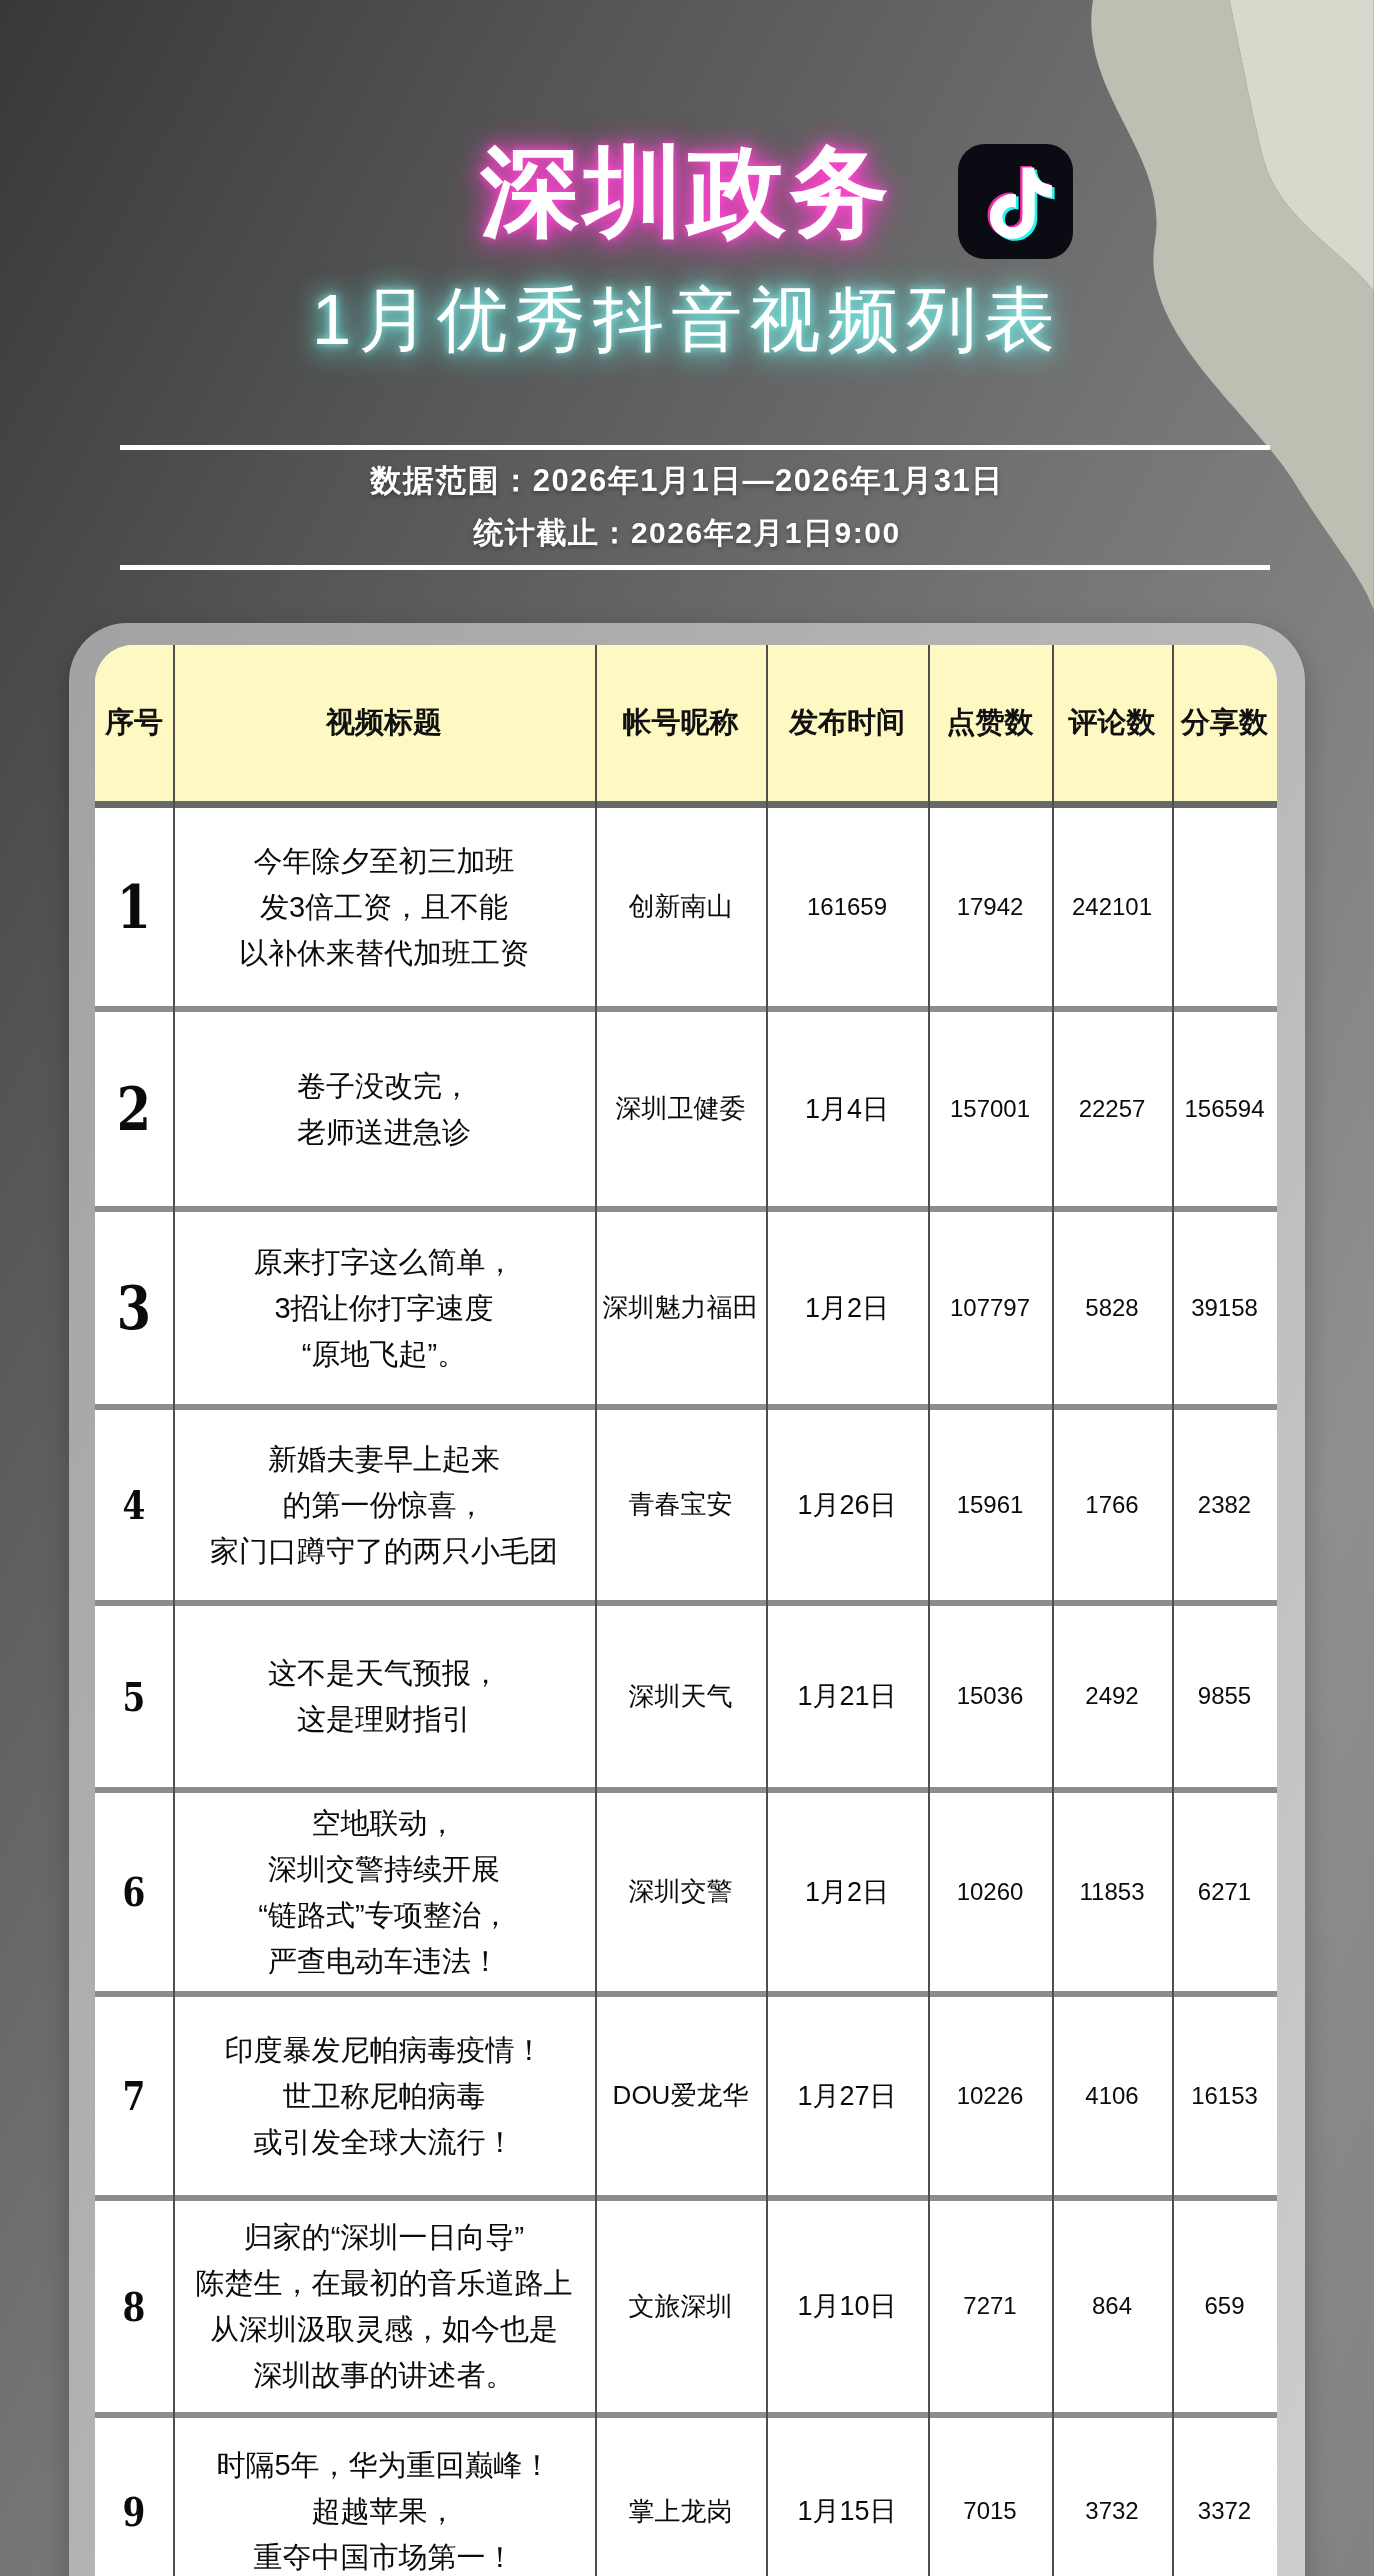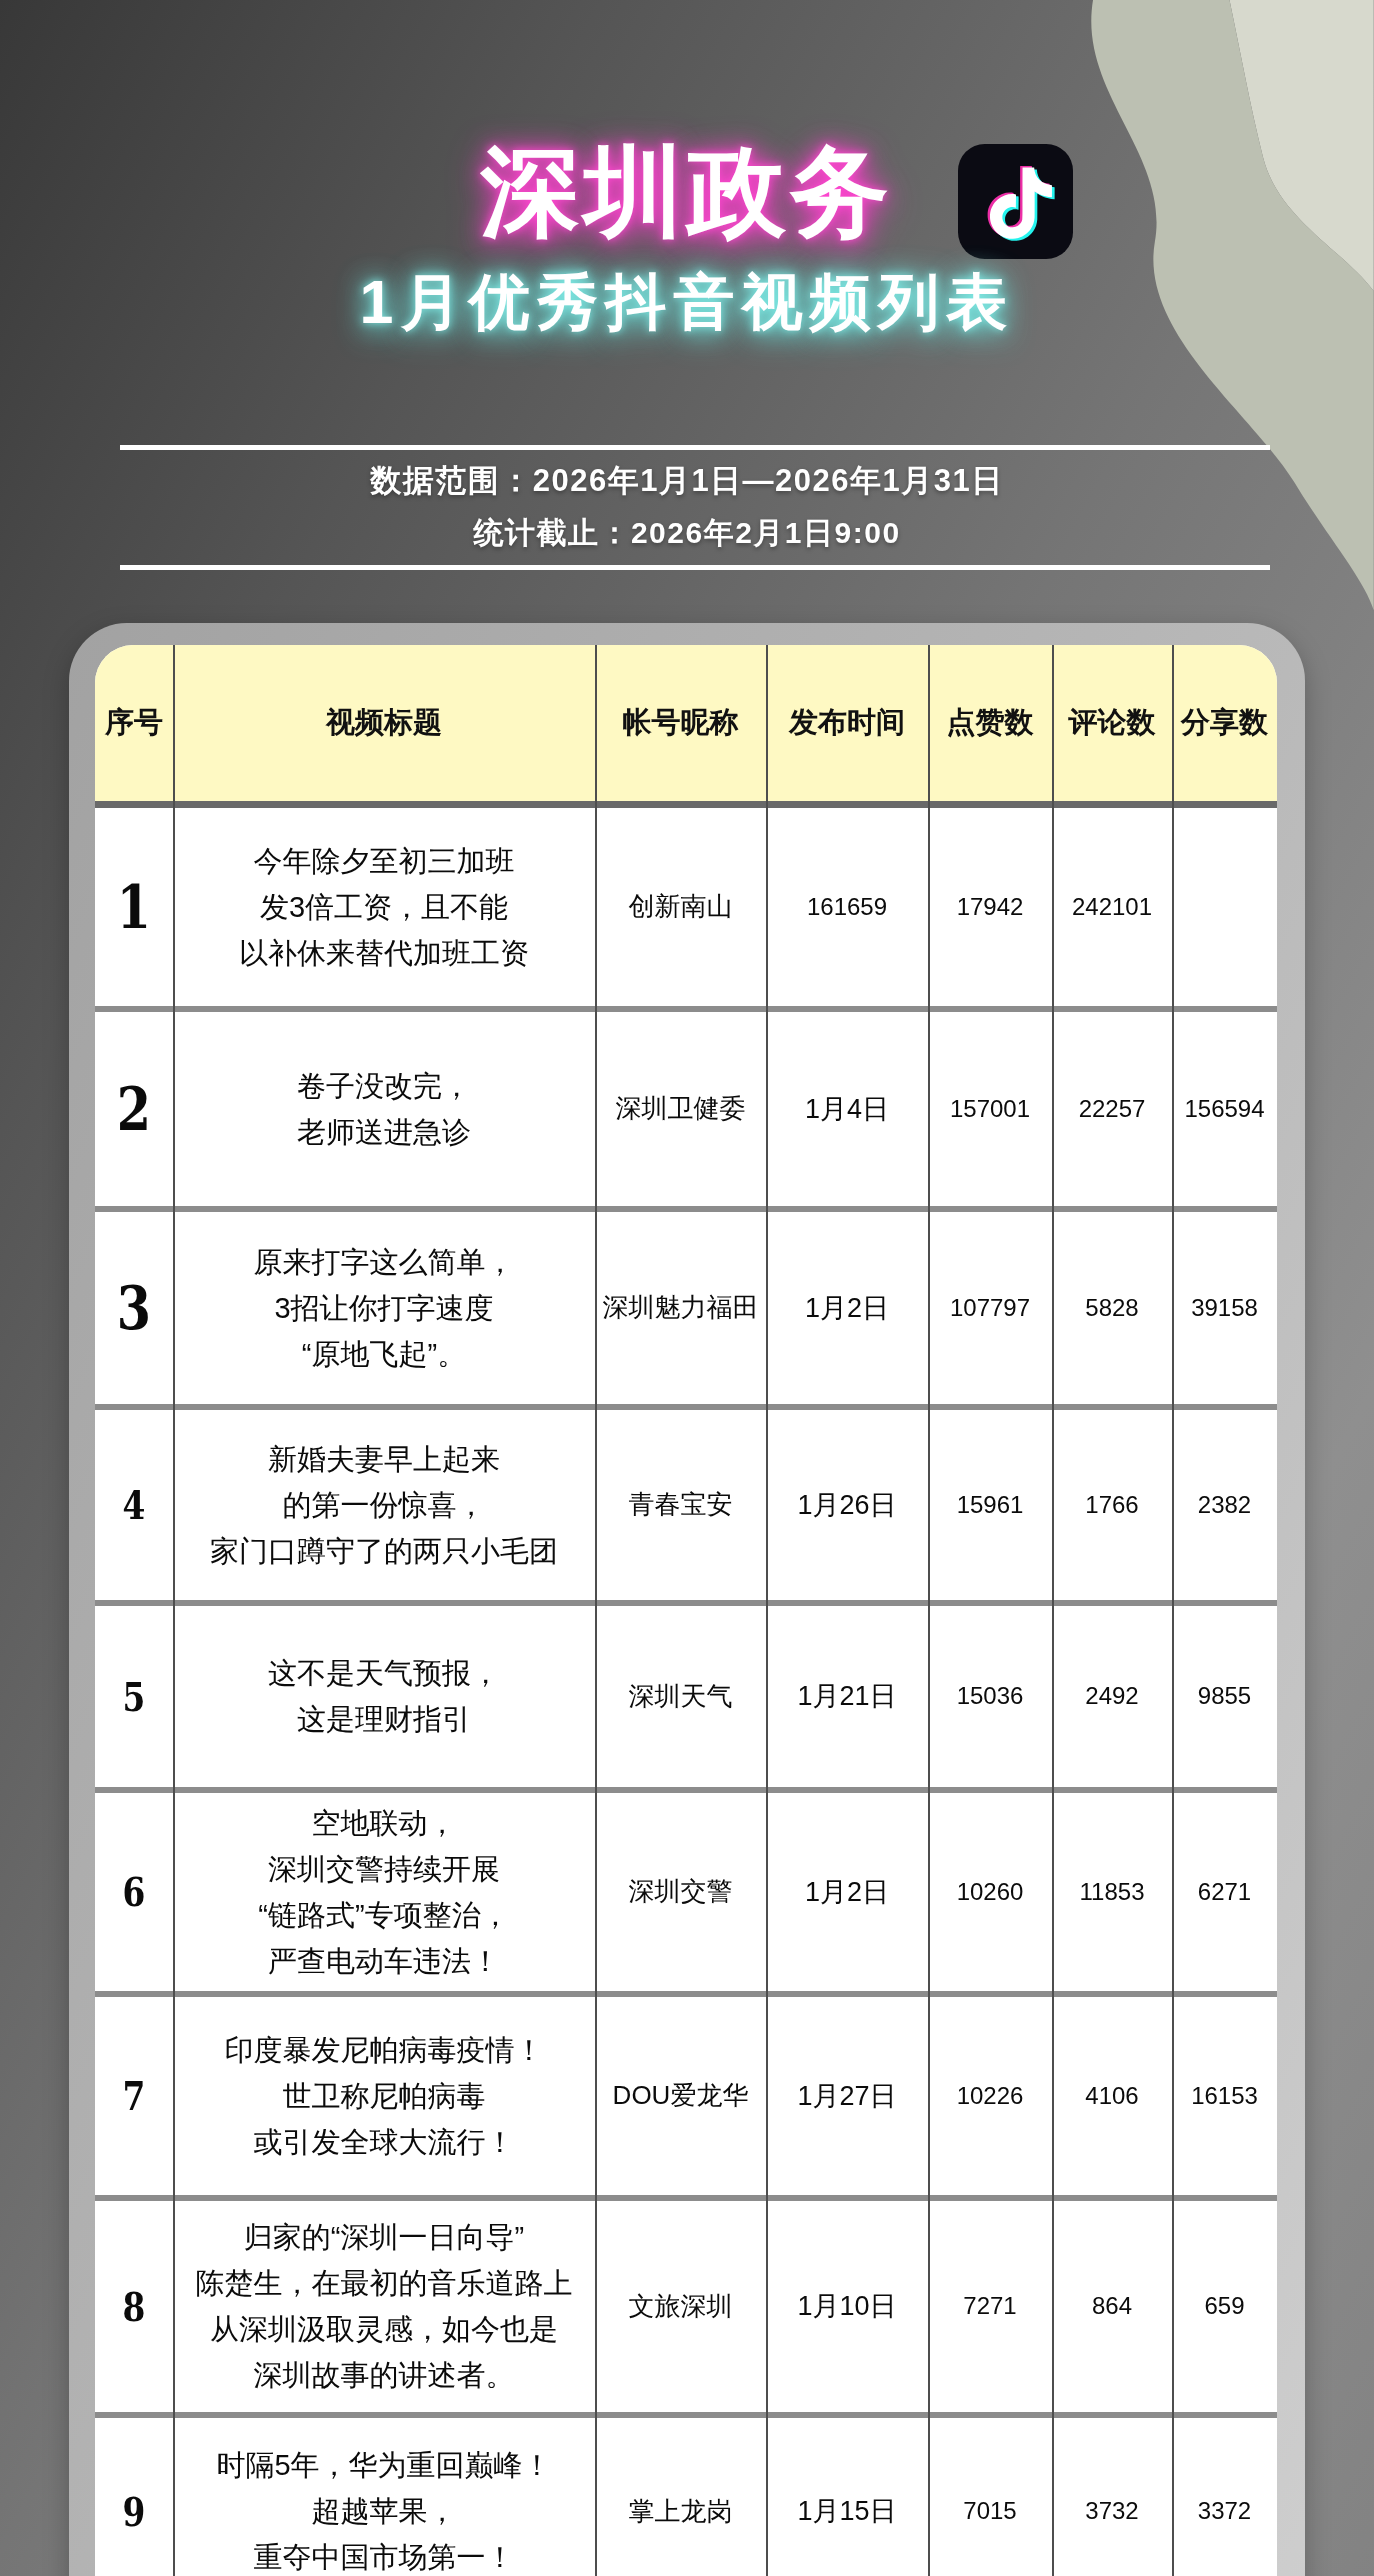--- a/index.html
+++ b/index.html
@@ -14,22 +14,22 @@
   #deco-topright{top:0;right:0;}
 
   
   .title-wrap{position:absolute;top:138px;left:0;width:100%;text-align:center;}
   .main-title{
     font-size:99px;font-weight:900;letter-spacing:4.1px;color:#ffffff;
     text-shadow:0 0 8.2px #ff47d1,0 0 25px #ff47d1,0 7.2px 36px #e234b6;
     font-family:"Liberation Sans",sans-serif;line-height:1.1;
   }
   .sub-title{
-    position:absolute;top:269px;left:0;width:100%;text-align:center;
-    font-size:61px;font-weight:700;letter-spacing:7.2px;color:#ffffff;
+    position:absolute;top:281px;left:0;width:100%;text-align:center;
+    font-size:71px;font-weight:400;letter-spacing:7.2px;color:#ffffff;
     text-shadow:0 0 8.2px #7feae5,0 0 26px #7feae5,0 5.2px 31px #54d6d0;
     line-height:1.1;
   }
   .tiktok-badge{
     position:absolute;left:958px;top:138px;width:115px;height:127px;
   }
   
   .rule{position:absolute;left:120px;width:1150px;height:5.2px;background:#ffffff;}
   #rule-top{top:445px;}
   #rule-bottom{top:565px;}

